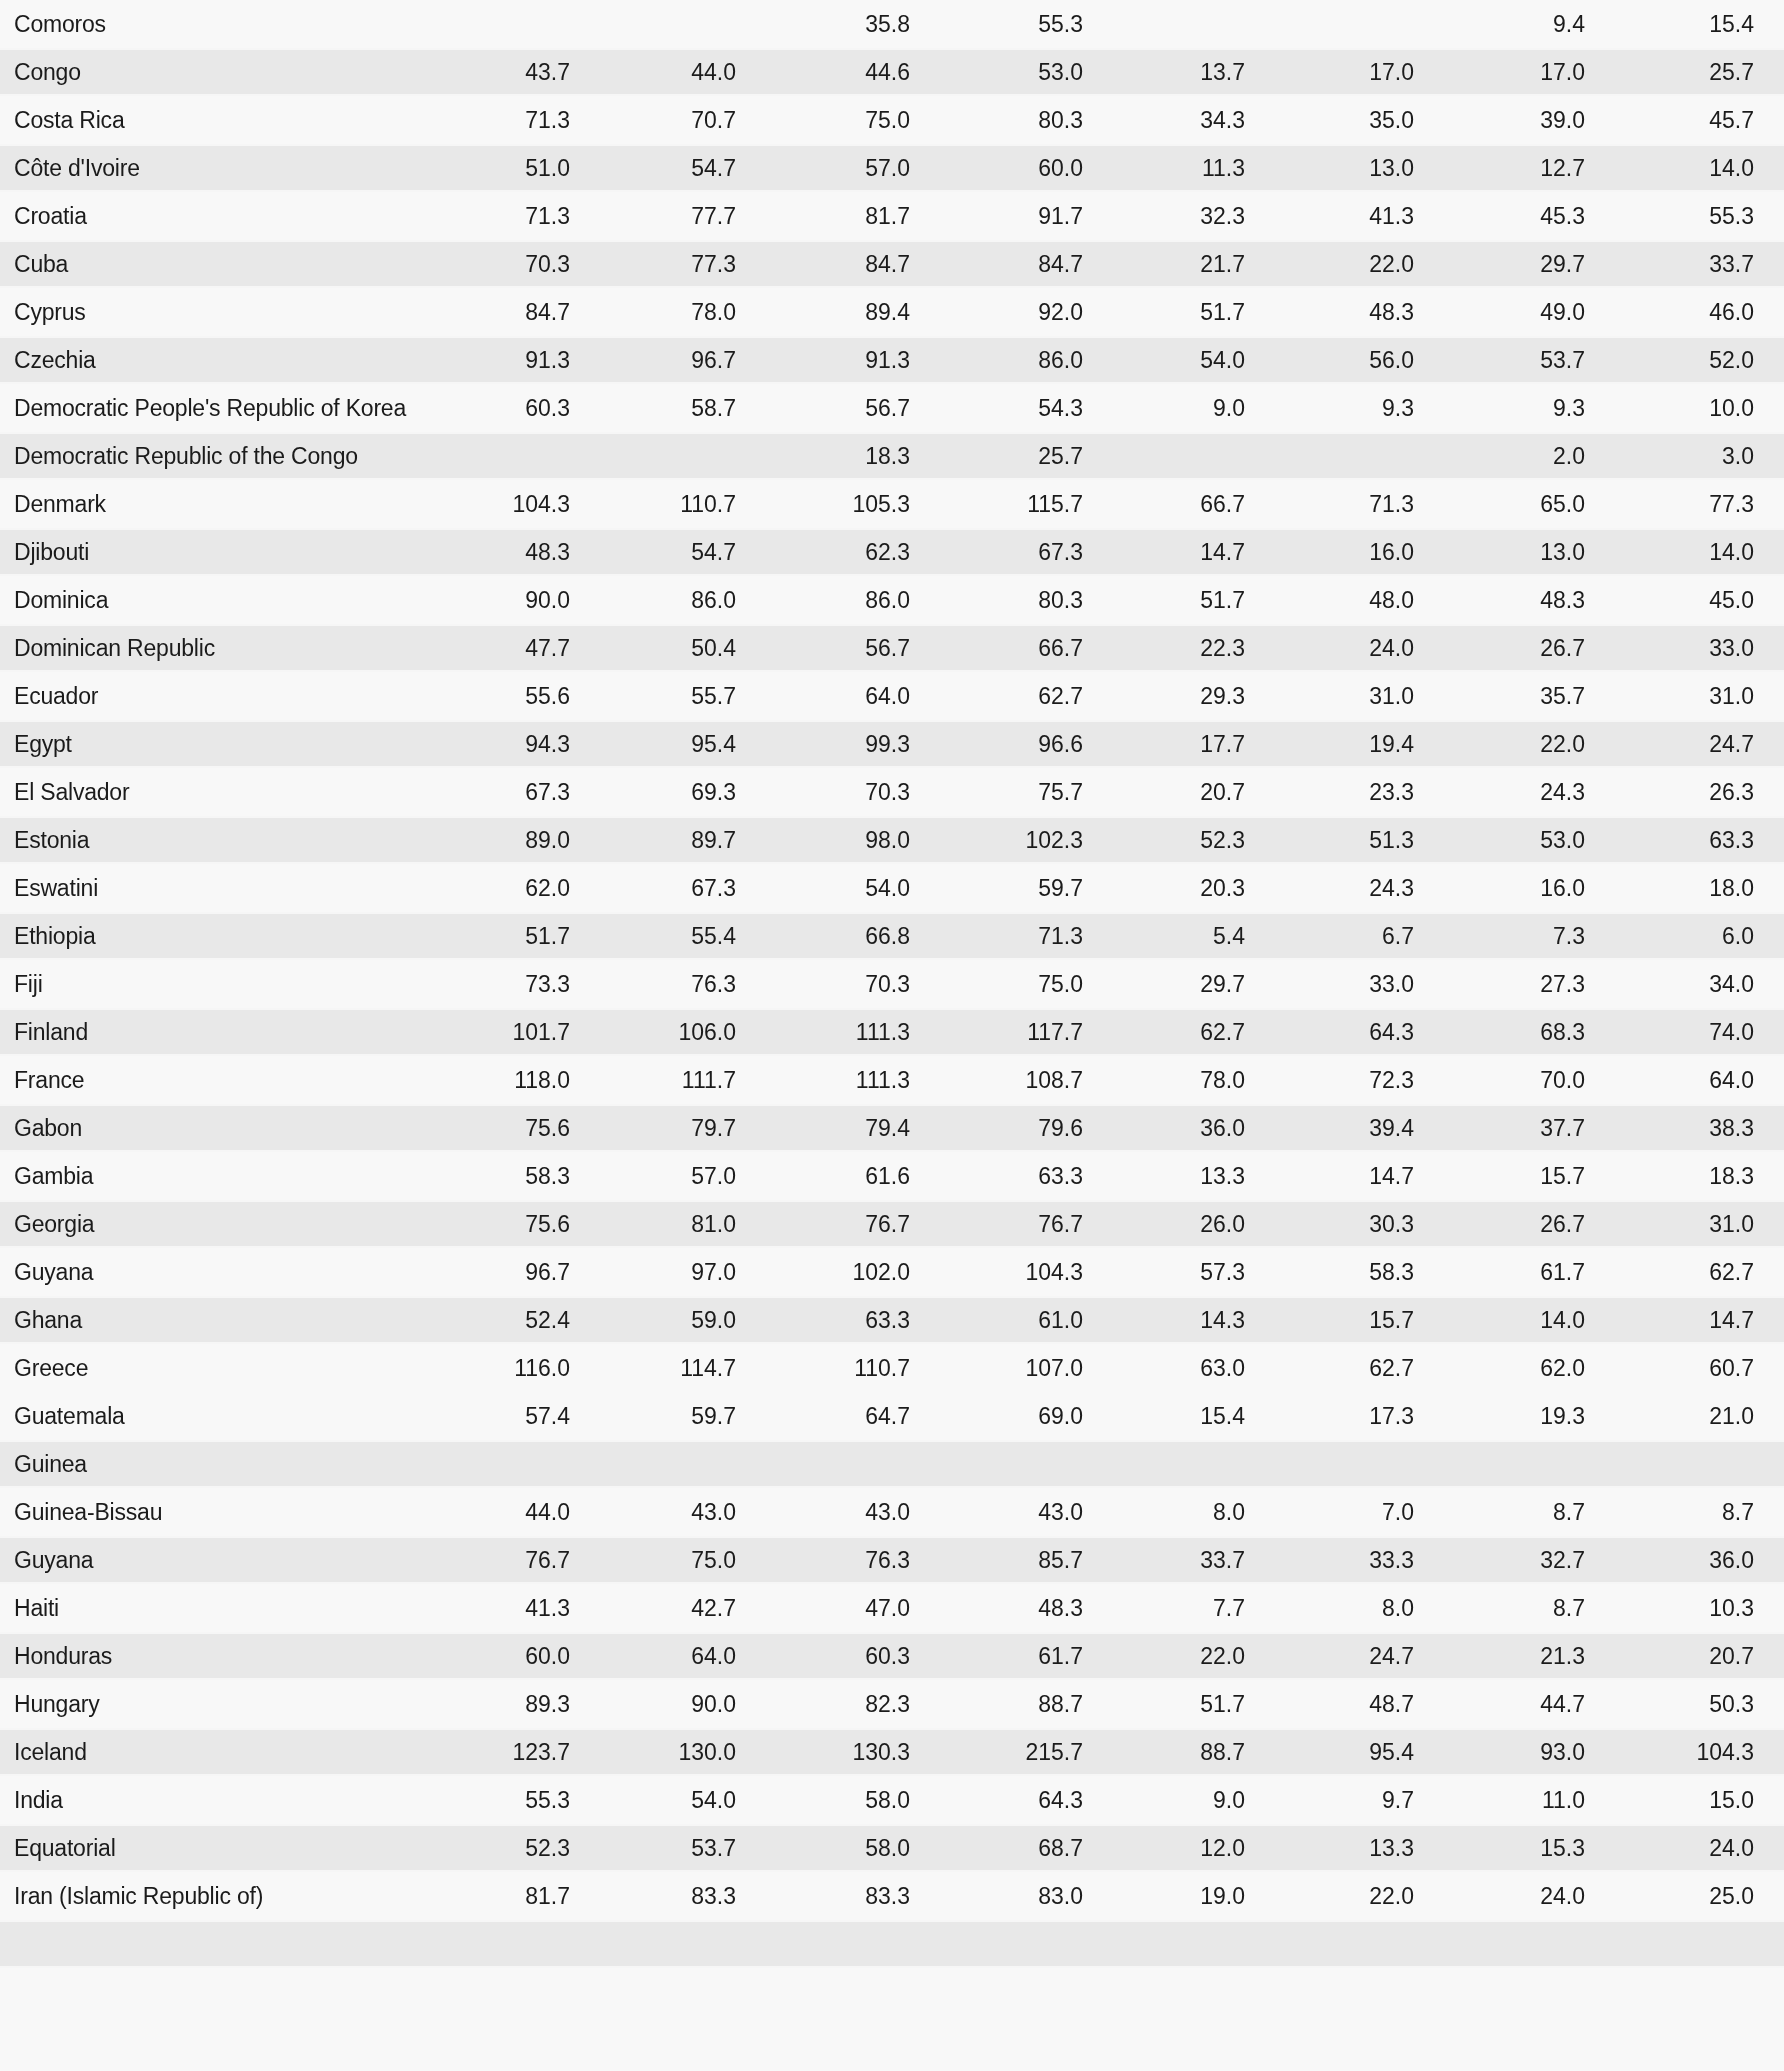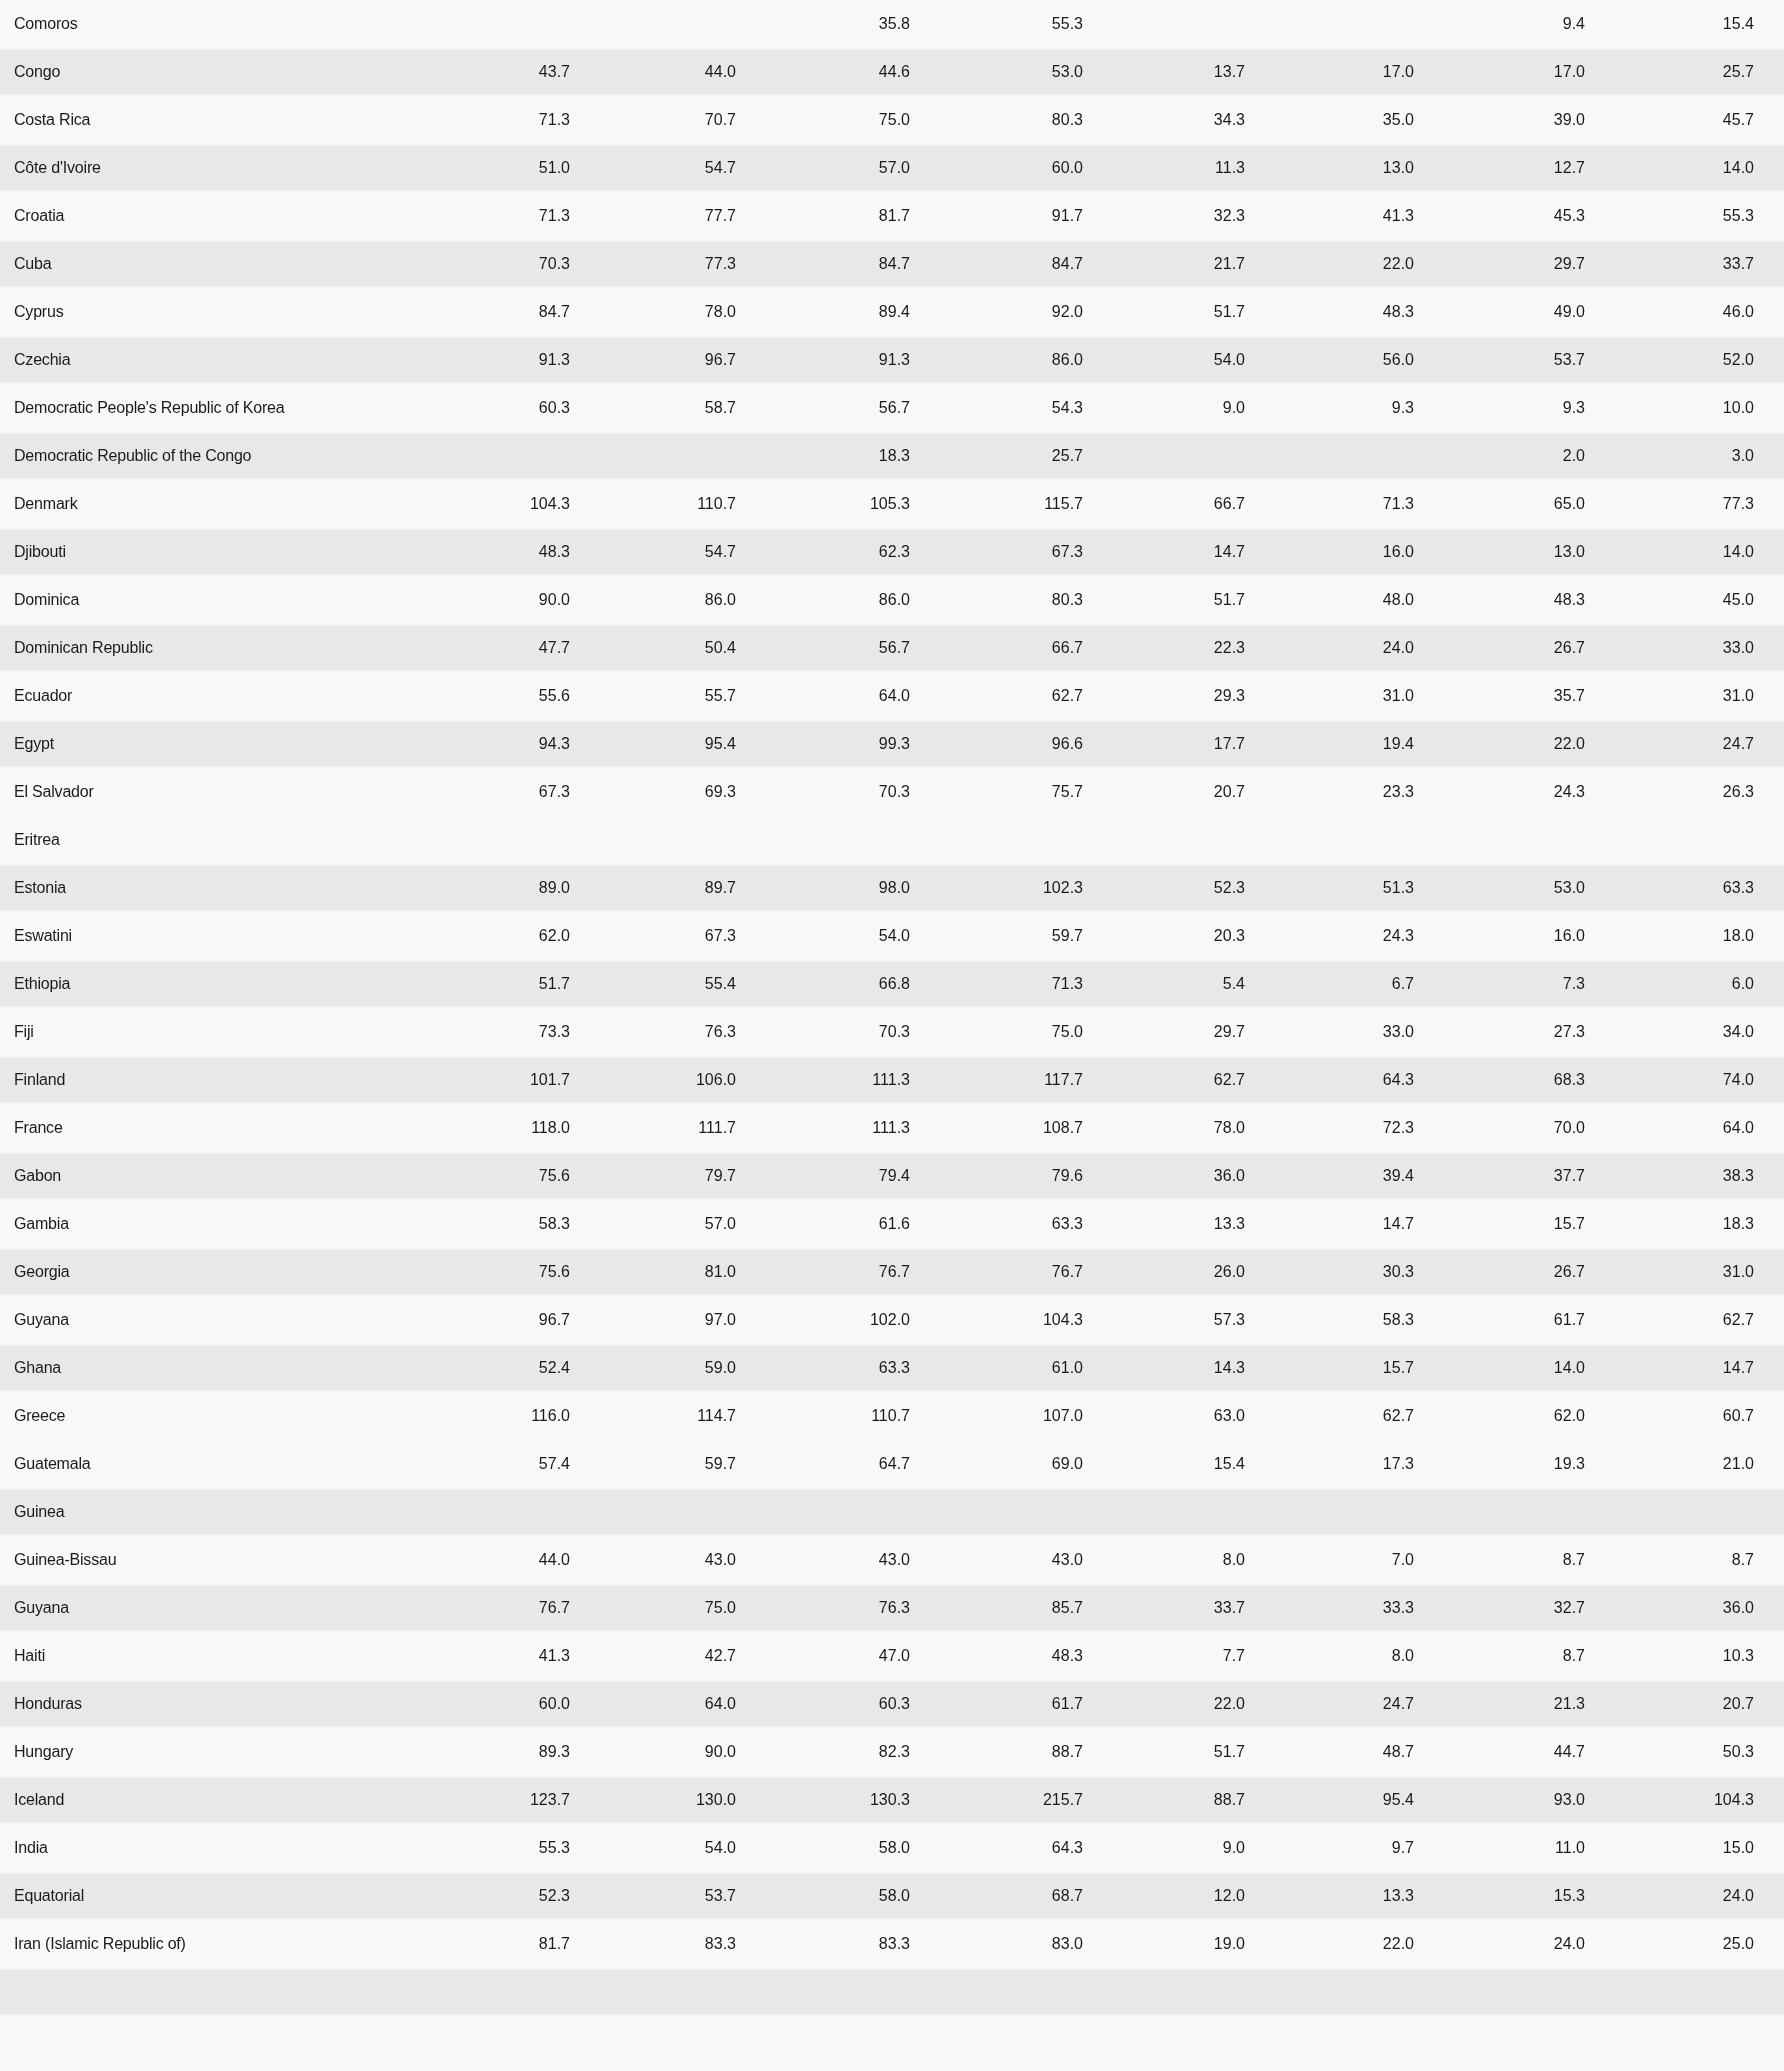--- a/index.html
+++ b/index.html
@@ -10,21 +10,21 @@
     overflow: hidden;
     background: #f8f8f8;
     font-family: "Liberation Sans", sans-serif;
     color: #1b1b1b;
   }
   .table { width: 100%; }
   .row {
     display: flex;
     align-items: center;
     height: 48px;
-    font-size: 16px;
+    font-size: 23px;
     line-height: 1;
     background: #f8f8f8;
   }
   .row.alt {
     background: linear-gradient(180deg,
       #f6f6f6 0, #f6f6f6 1.6px,
       #e8e8e8 1.6px, #e8e8e8 calc(100% - 1.6px),
       #f6f6f6 calc(100% - 1.6px), #f6f6f6 100%);
   }
   .cell {
@@ -228,31 +228,20 @@
         <div class="cell c0">El Salvador</div>
         <div class="cell cv c1">67.3</div>
         <div class="cell cv c2">69.3</div>
         <div class="cell cv c3">70.3</div>
         <div class="cell cv c4">75.7</div>
         <div class="cell cv c5">20.7</div>
         <div class="cell cv c6">23.3</div>
         <div class="cell cv c7">24.3</div>
         <div class="cell cv c8">26.3</div>
       </div>
-      <div class="row">
-        <div class="cell c0">Eritrea</div>
-        <div class="cell cv c1"></div>
-        <div class="cell cv c2"></div>
-        <div class="cell cv c3"></div>
-        <div class="cell cv c4"></div>
-        <div class="cell cv c5"></div>
-        <div class="cell cv c6"></div>
-        <div class="cell cv c7"></div>
-        <div class="cell cv c8"></div>
-      </div>
       <div class="row alt">
         <div class="cell c0">Estonia</div>
         <div class="cell cv c1">89.0</div>
         <div class="cell cv c2">89.7</div>
         <div class="cell cv c3">98.0</div>
         <div class="cell cv c4">102.3</div>
         <div class="cell cv c5">52.3</div>
         <div class="cell cv c6">51.3</div>
         <div class="cell cv c7">53.0</div>
         <div class="cell cv c8">63.3</div>

